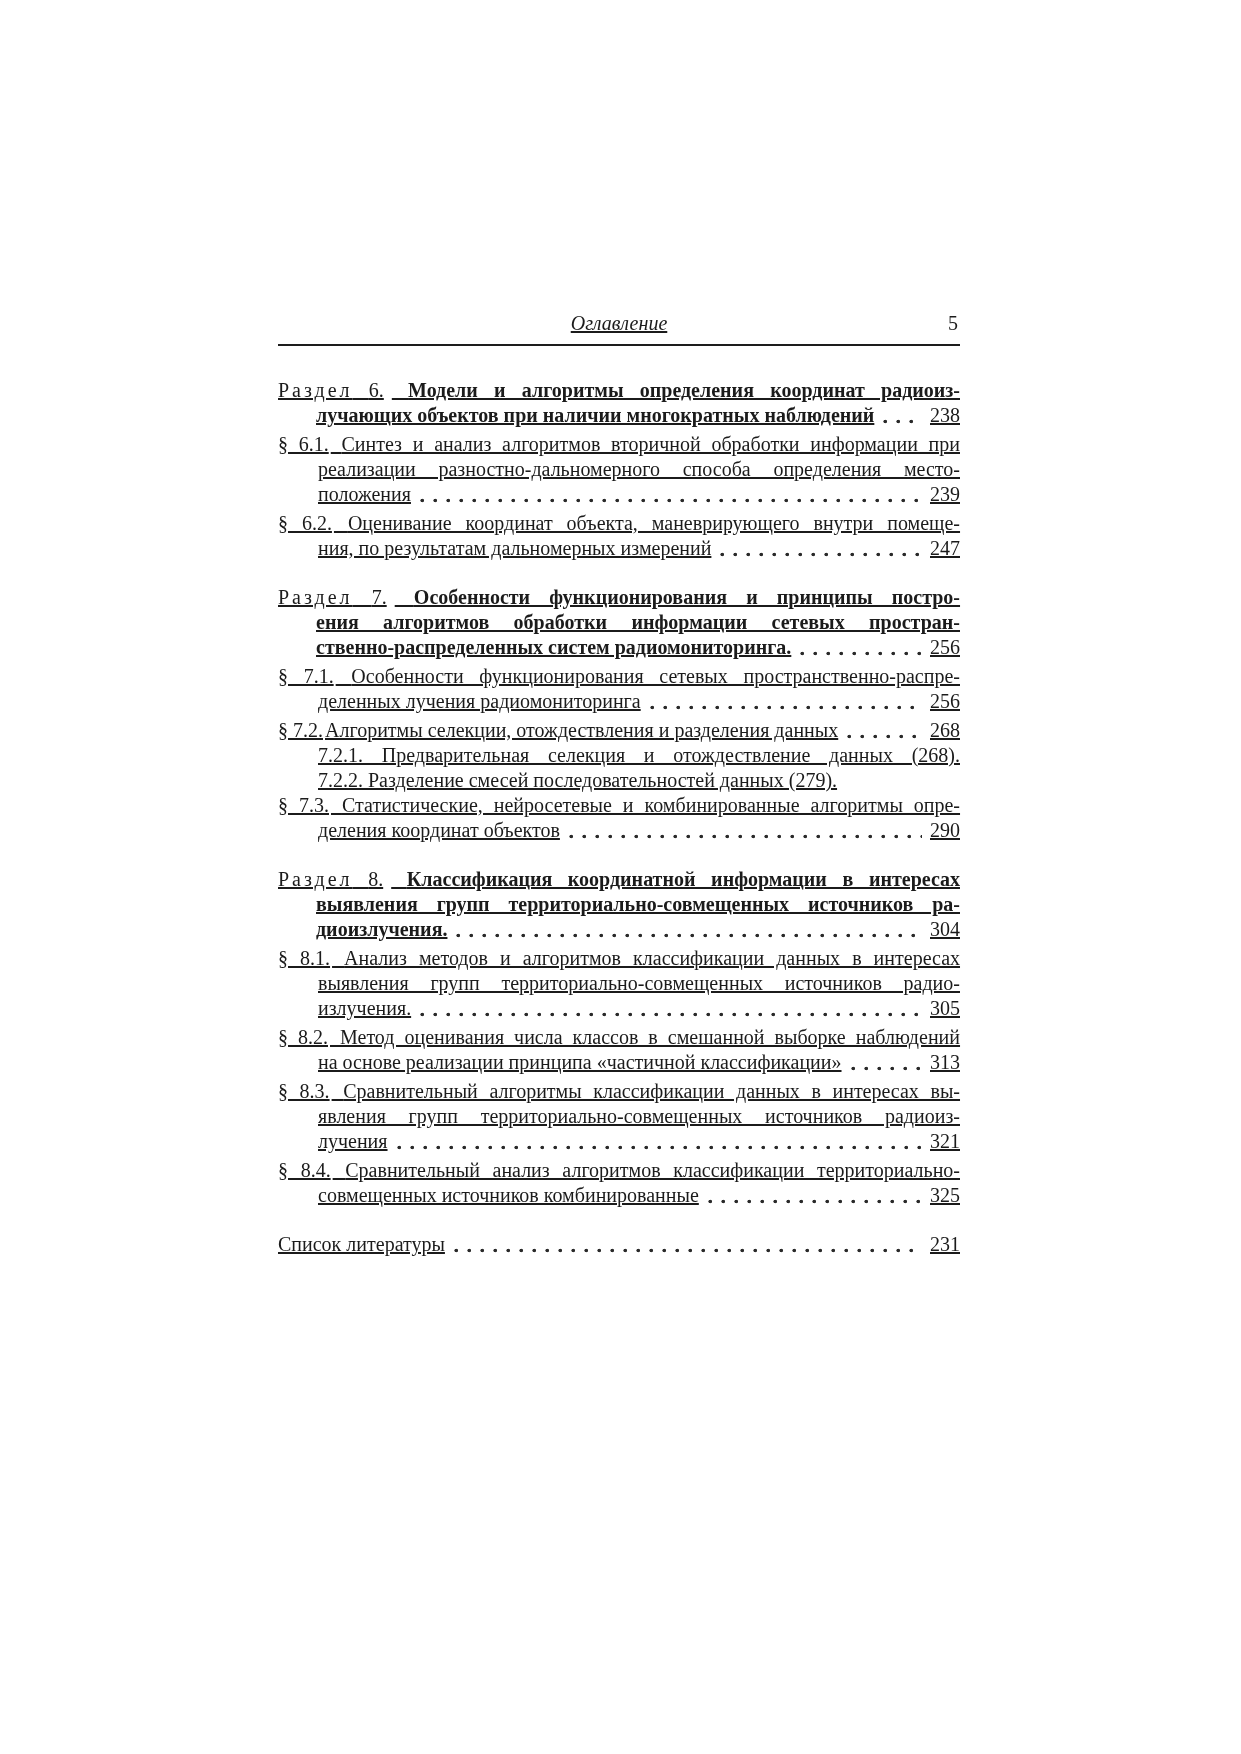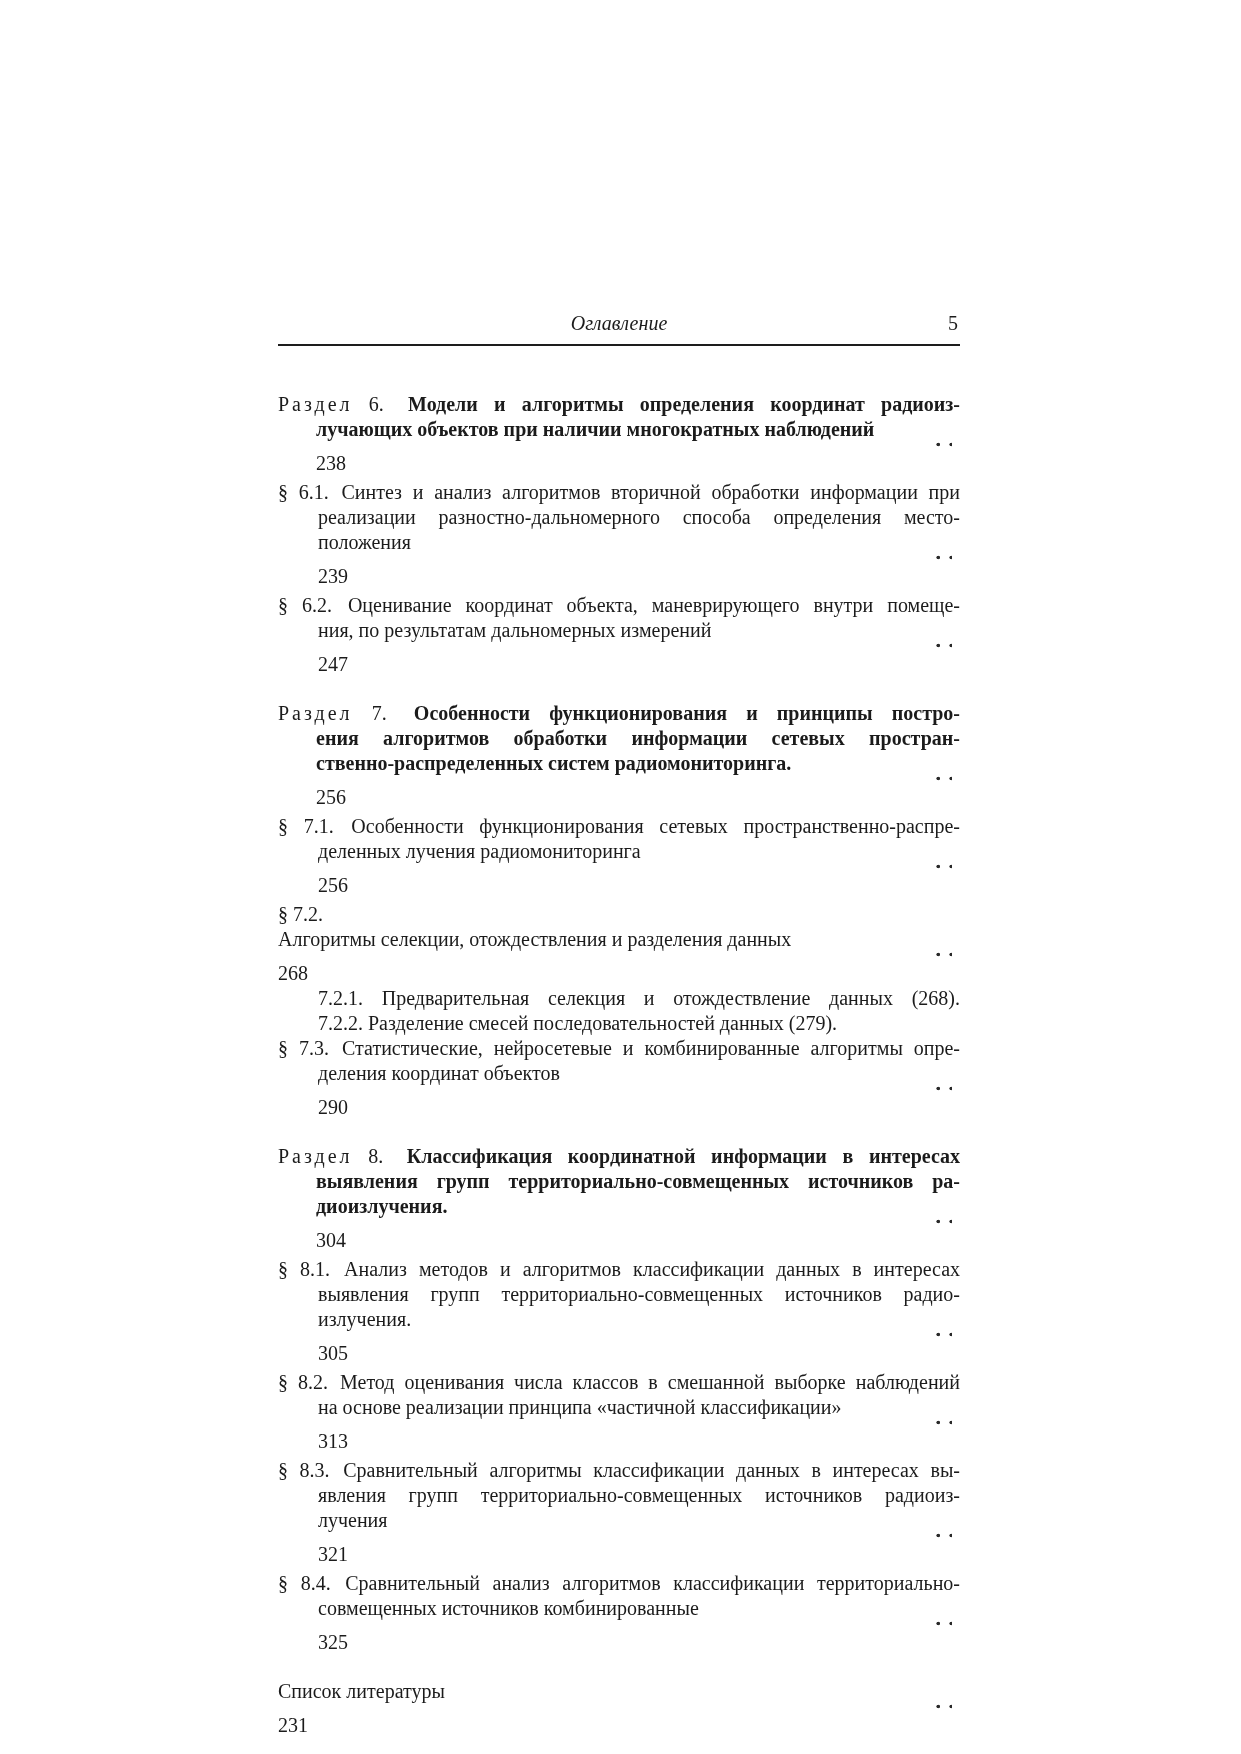--- a/index.html
+++ b/index.html
@@ -14,38 +14,39 @@
     background: #ffffff;
     font-family: "Liberation Serif", "DejaVu Serif", serif;
     color: #1b1b1b;
     overflow: hidden;
   }
   .content-column {
     position: absolute;
     left: 278px;
     top: 310px;
     width: 682px;
+    text-decoration: underline;
   }
   .toc-header {
     position: relative;
     text-align: center;
     font-style: italic;
     font-size: 20px;
     line-height: 26px;
     padding-bottom: 8px;
     border-bottom: 2px solid #1d1d1d;
   }
   .toc-header .pnum {
     position: absolute;
     right: 2px;
     top: 0;
     font-style: normal;
   }
   .toc-entries {
-    margin-top: 46px;
+    margin-top: 32px;
     font-size: 20px;
     line-height: 25px;
   }
   .entry { margin-bottom: 4px; }
   .entry.kind-section { margin-top: 24px; }
   .entry.kind-section:first-child { margin-top: 0; }
   .entry.kind-plain { margin-top: 24px; }
   .entry.kind-subitem { margin-bottom: 0; }
   .entry.tight { margin-bottom: 0; }
 
@@ -55,21 +56,20 @@
   .kind-section .line.first { padding-left: 0; }
   .kind-subitem .line.first { padding-left: 40px; }
 
   .line.stretch {
     text-align: justify;
     text-align-last: justify;
   }
   .line.has-leader {
     display: flex;
     align-items: baseline;
-    flex-direction: column;
   }
   .line.has-leader .line-text { white-space: nowrap; }
 
   .sec-word { letter-spacing: 3px; }
   .sec-num { margin-right: 8px; }
   .kind-section .line-text { font-weight: bold; }
   .par-label { margin-right: 2px; }
 
   .leader {
     flex: 1 1 auto;

